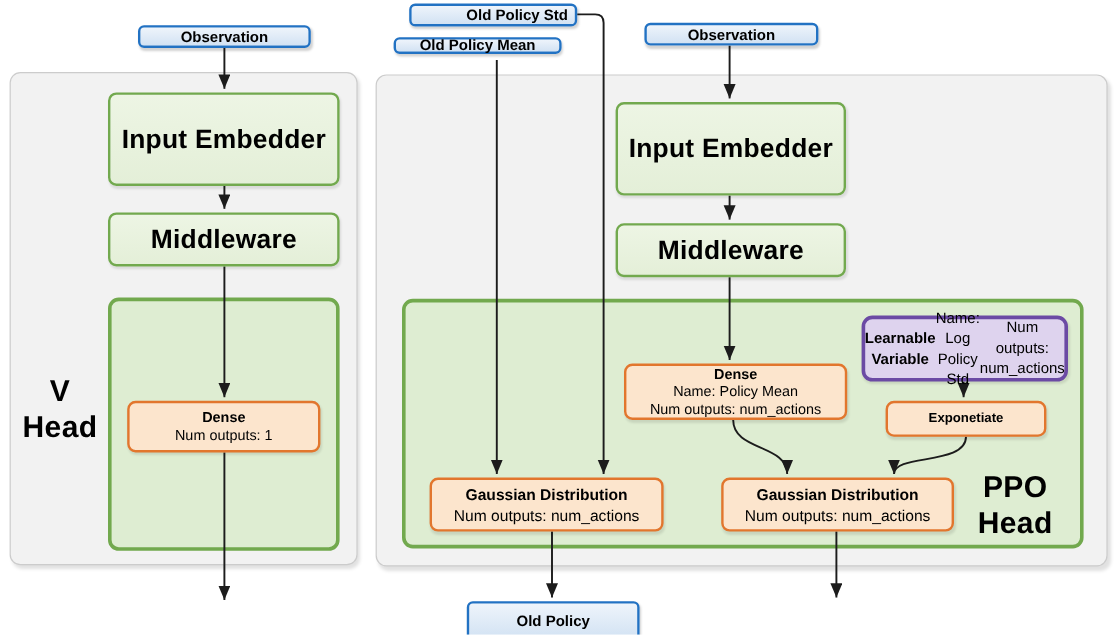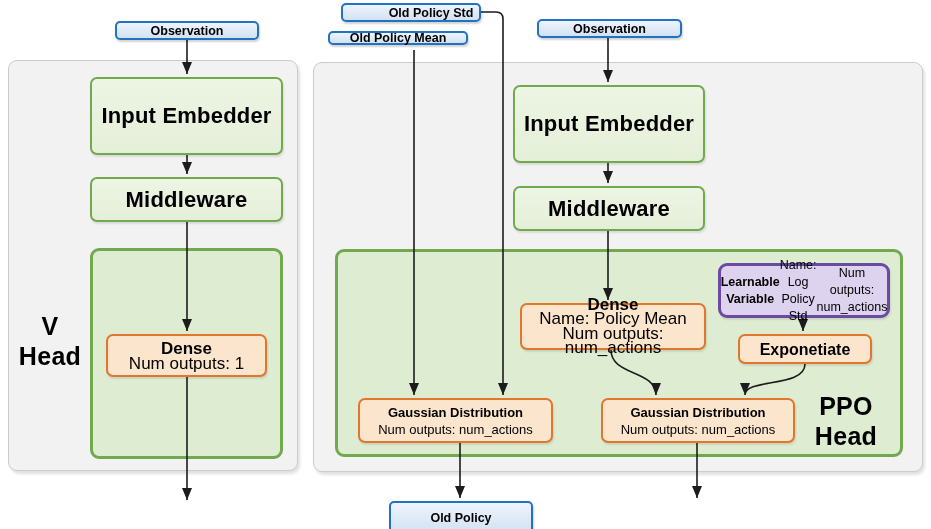--- a/index.html
+++ b/index.html
@@ -28,21 +28,21 @@
   .chip{
     background:linear-gradient(#eef4fb,#d2e2f3);border:2.5px solid #2272c3;border-radius:5px;
     display:flex;align-items:center;justify-content:center;
     font-weight:bold;font-size:12.5px;
     box-shadow:1px 2px 2px rgba(0,0,0,0.18);
   }
   
   .orange-box{
     background:#fce5cd;border:2.5px solid #e2762d;border-radius:7px;
     display:flex;flex-direction:column;align-items:center;justify-content:center;
-    font-size:17px;line-height:15px;text-align:center;
+    font-size:12px;line-height:15px;text-align:center;
     box-shadow:1px 2px 2px rgba(0,0,0,0.10);
   }
   
   .purple-box{
     background:#ded3ee;border:3px solid #6b4aa4;border-radius:9px;
     display:flex;flex-direction:row;align-items:center;justify-content:center;
     font-size:12.5px;line-height:17px;text-align:center;
     box-shadow:1px 2px 2px rgba(0,0,0,0.10);
   }
   .b{font-weight:bold;}
@@ -134,21 +134,21 @@
     <span>Name: Policy Mean</span>
     <span>Num outputs: num_actions</span>
   </div>
 
   <div class="abs purple-box" style="left:718px;top:263px;width:172px;height:55px;">
     <span class="b">Learnable Variable</span>
     <span>Name: Log Policy Std</span>
     <span>Num outputs: num_actions</span>
   </div>
 
-  <div class="abs orange-box" style="left:738px;top:334px;width:134px;height:30px;font-size:16px;">
+  <div class="abs orange-box" style="left:738px;top:334px;width:134px;height:30px;font-size:11px;">
     <span class="b">Exponetiate</span>
   </div>
 
   <div class="abs orange-box" style="left:358px;top:398px;width:195px;height:45px;font-size:13px;line-height:17px;">
     <span class="b">Gaussian Distribution</span>
     <span>Num outputs: num_actions</span>
   </div>
 
   <div class="abs orange-box" style="left:601px;top:398px;width:194px;height:45px;font-size:13px;line-height:17px;">
     <span class="b">Gaussian Distribution</span>

